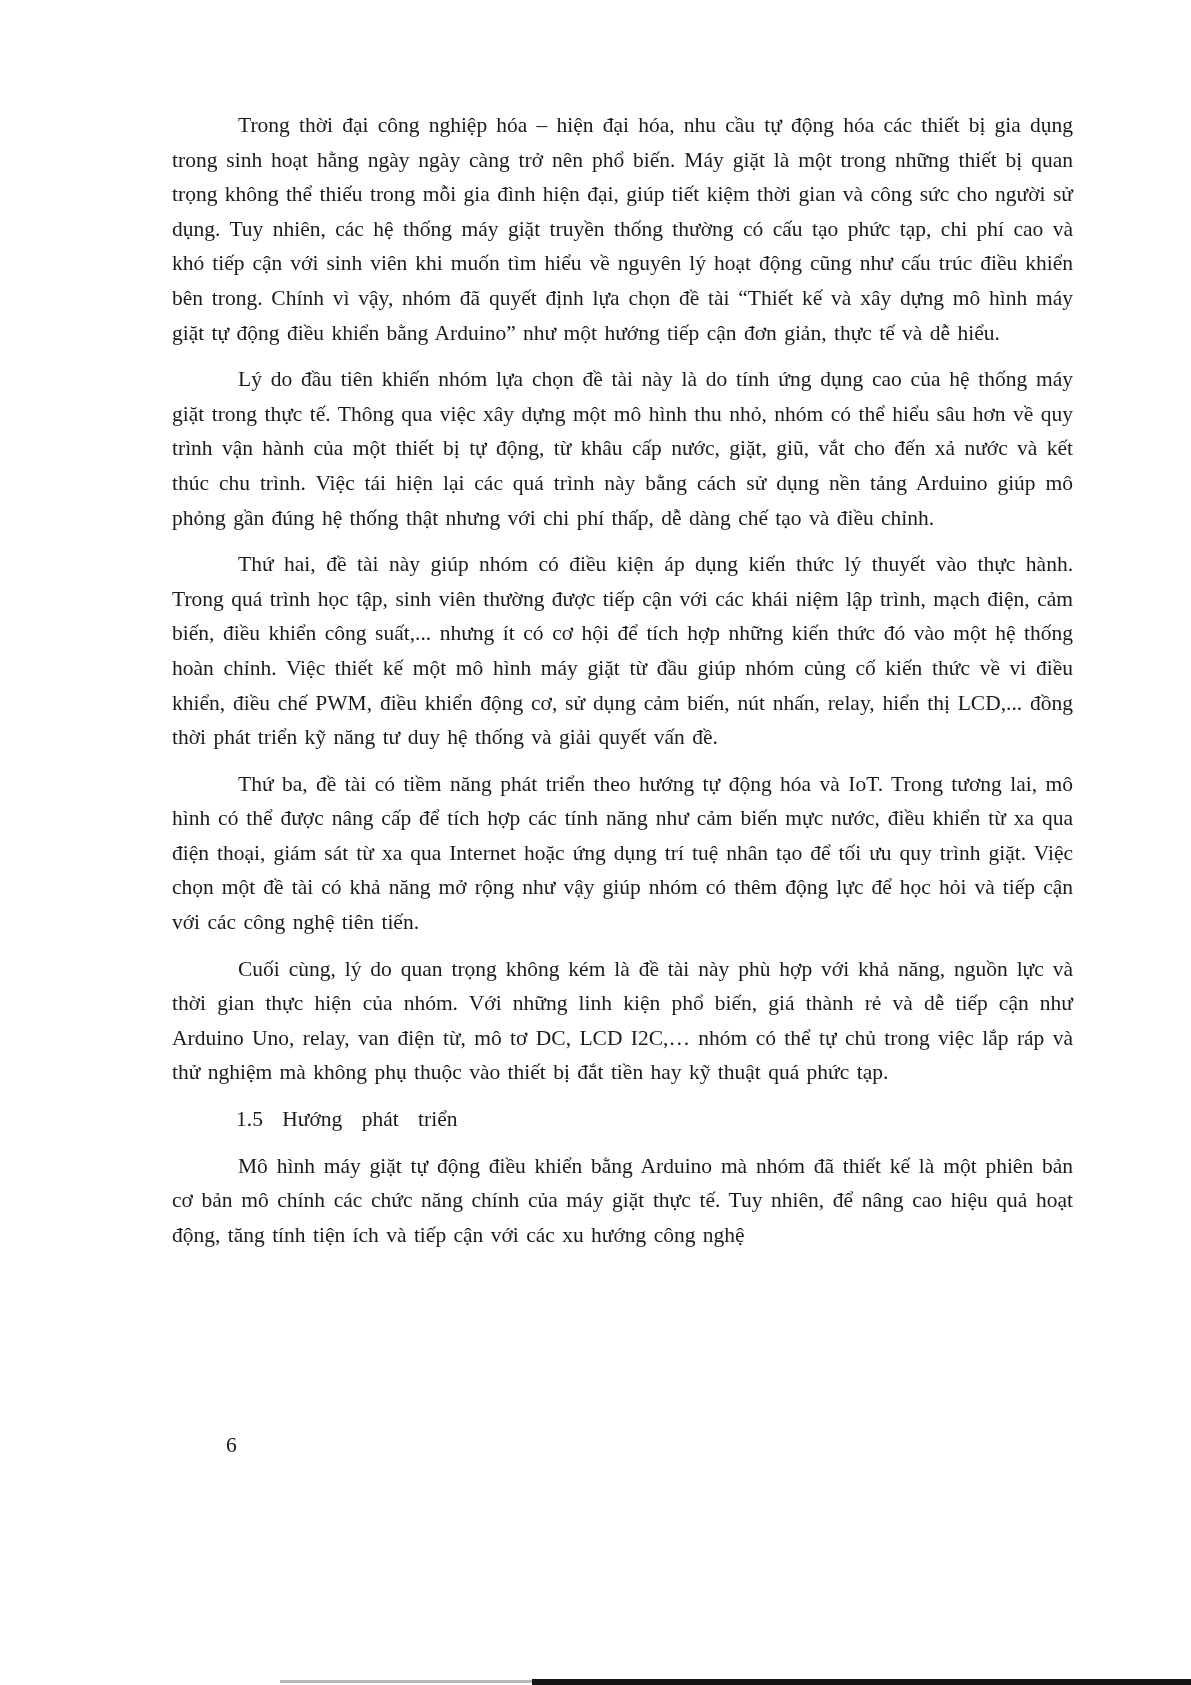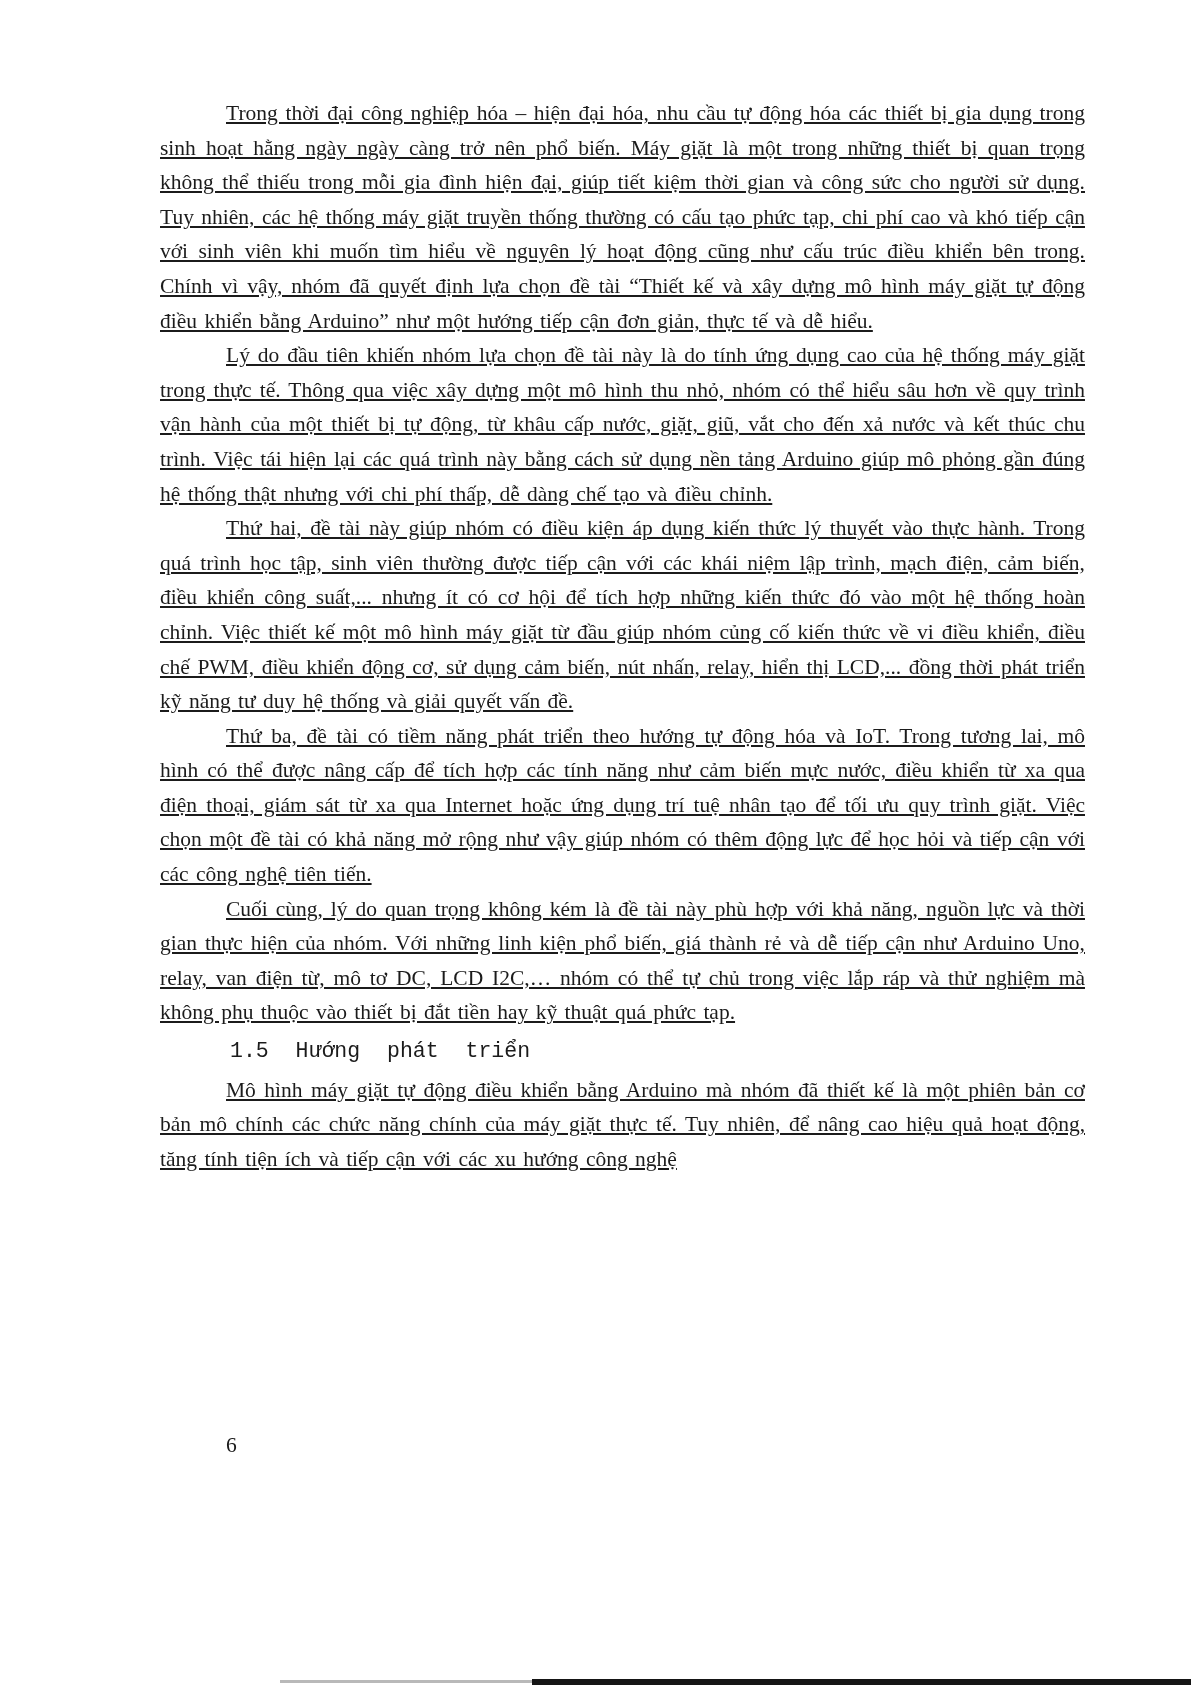--- a/index.html
+++ b/index.html
@@ -14,31 +14,29 @@
     box-sizing: border-box;
     background: #ffffff;
     padding: 96px 106px 0 160px;
     font-family: "Liberation Serif", "DejaVu Serif", serif;
     color: #1b1b1b;
     font-size: 21.5px;
     line-height: 34.6px;
     overflow: hidden;
   }
   p.para {
-    margin: 0;
+    margin: 12px;
     text-align: justify;
     text-indent: 66px;
     word-spacing: 2px;
-    text-decoration: underline;
   }
   p.heading {
-    margin: 4px;
+    margin: 10px;
     text-indent: 66px;
     word-spacing: 14px;
-    font-family: Liberation Mono, monospace;
   }
   .page-number {
     position: absolute;
     left: 226px;
     top: 1428px;
     font-size: 21.5px;
   }
   .bottom-rule-light {
     position: absolute;
     left: 280px;

